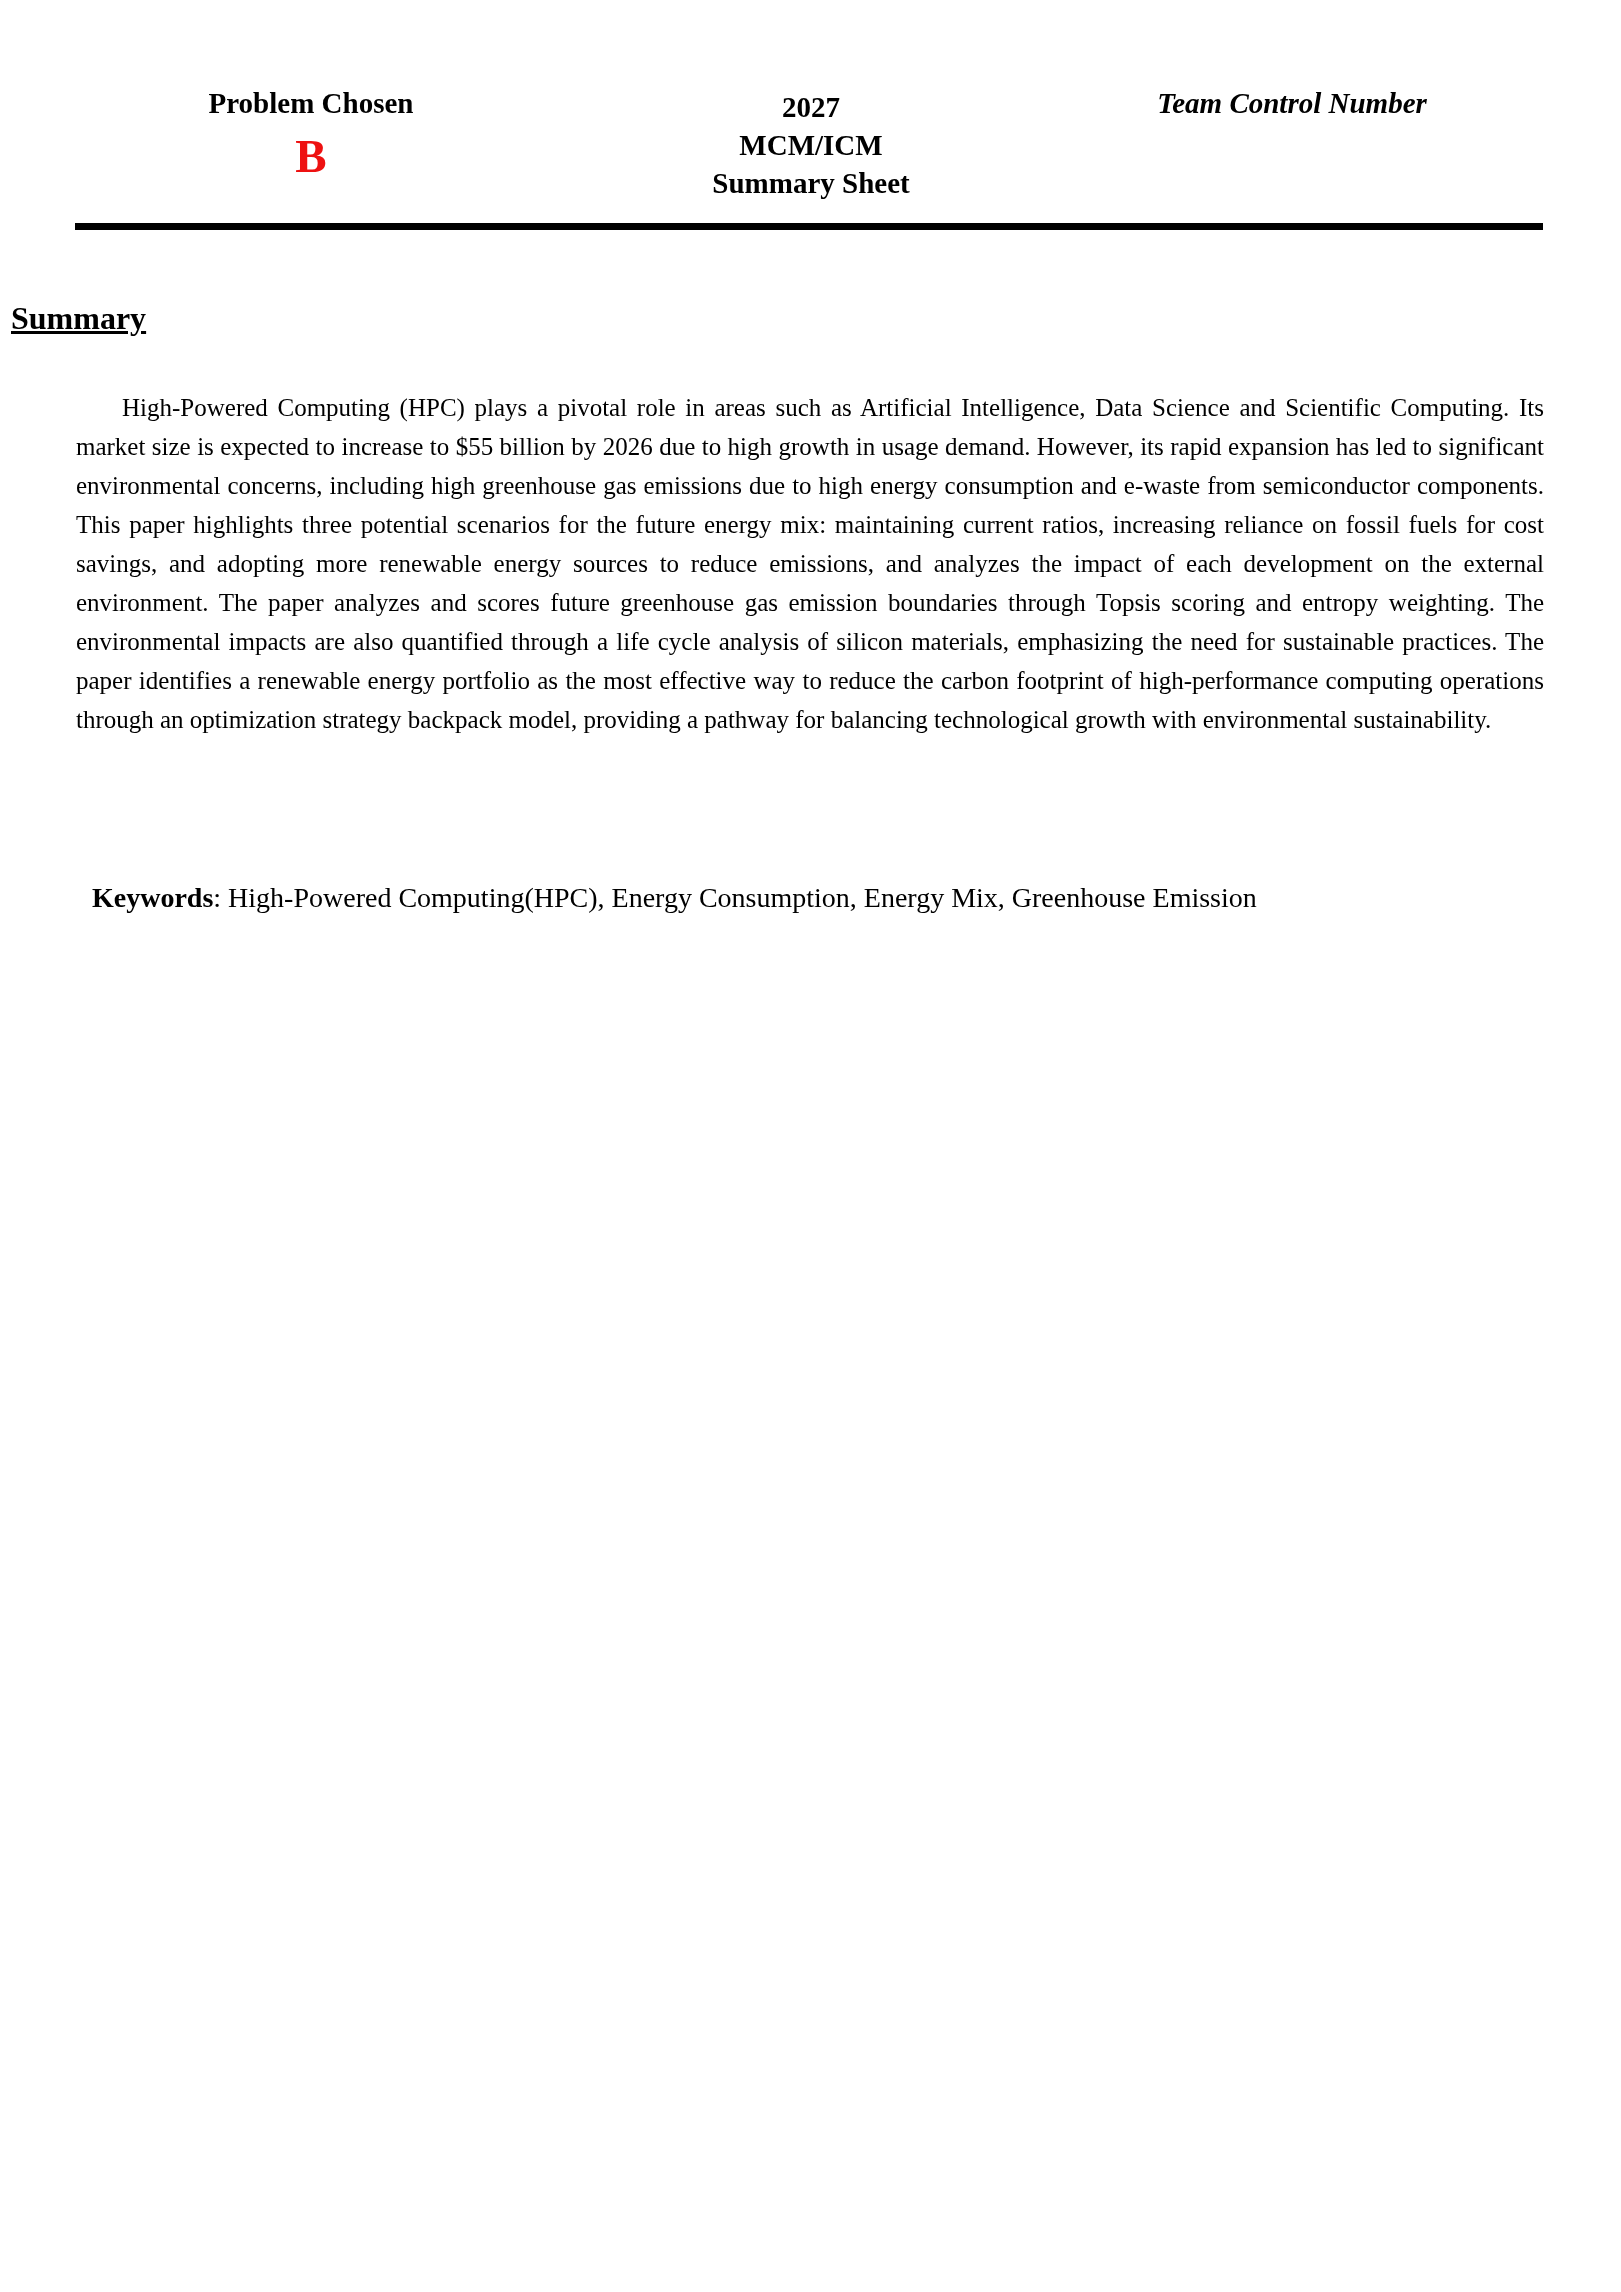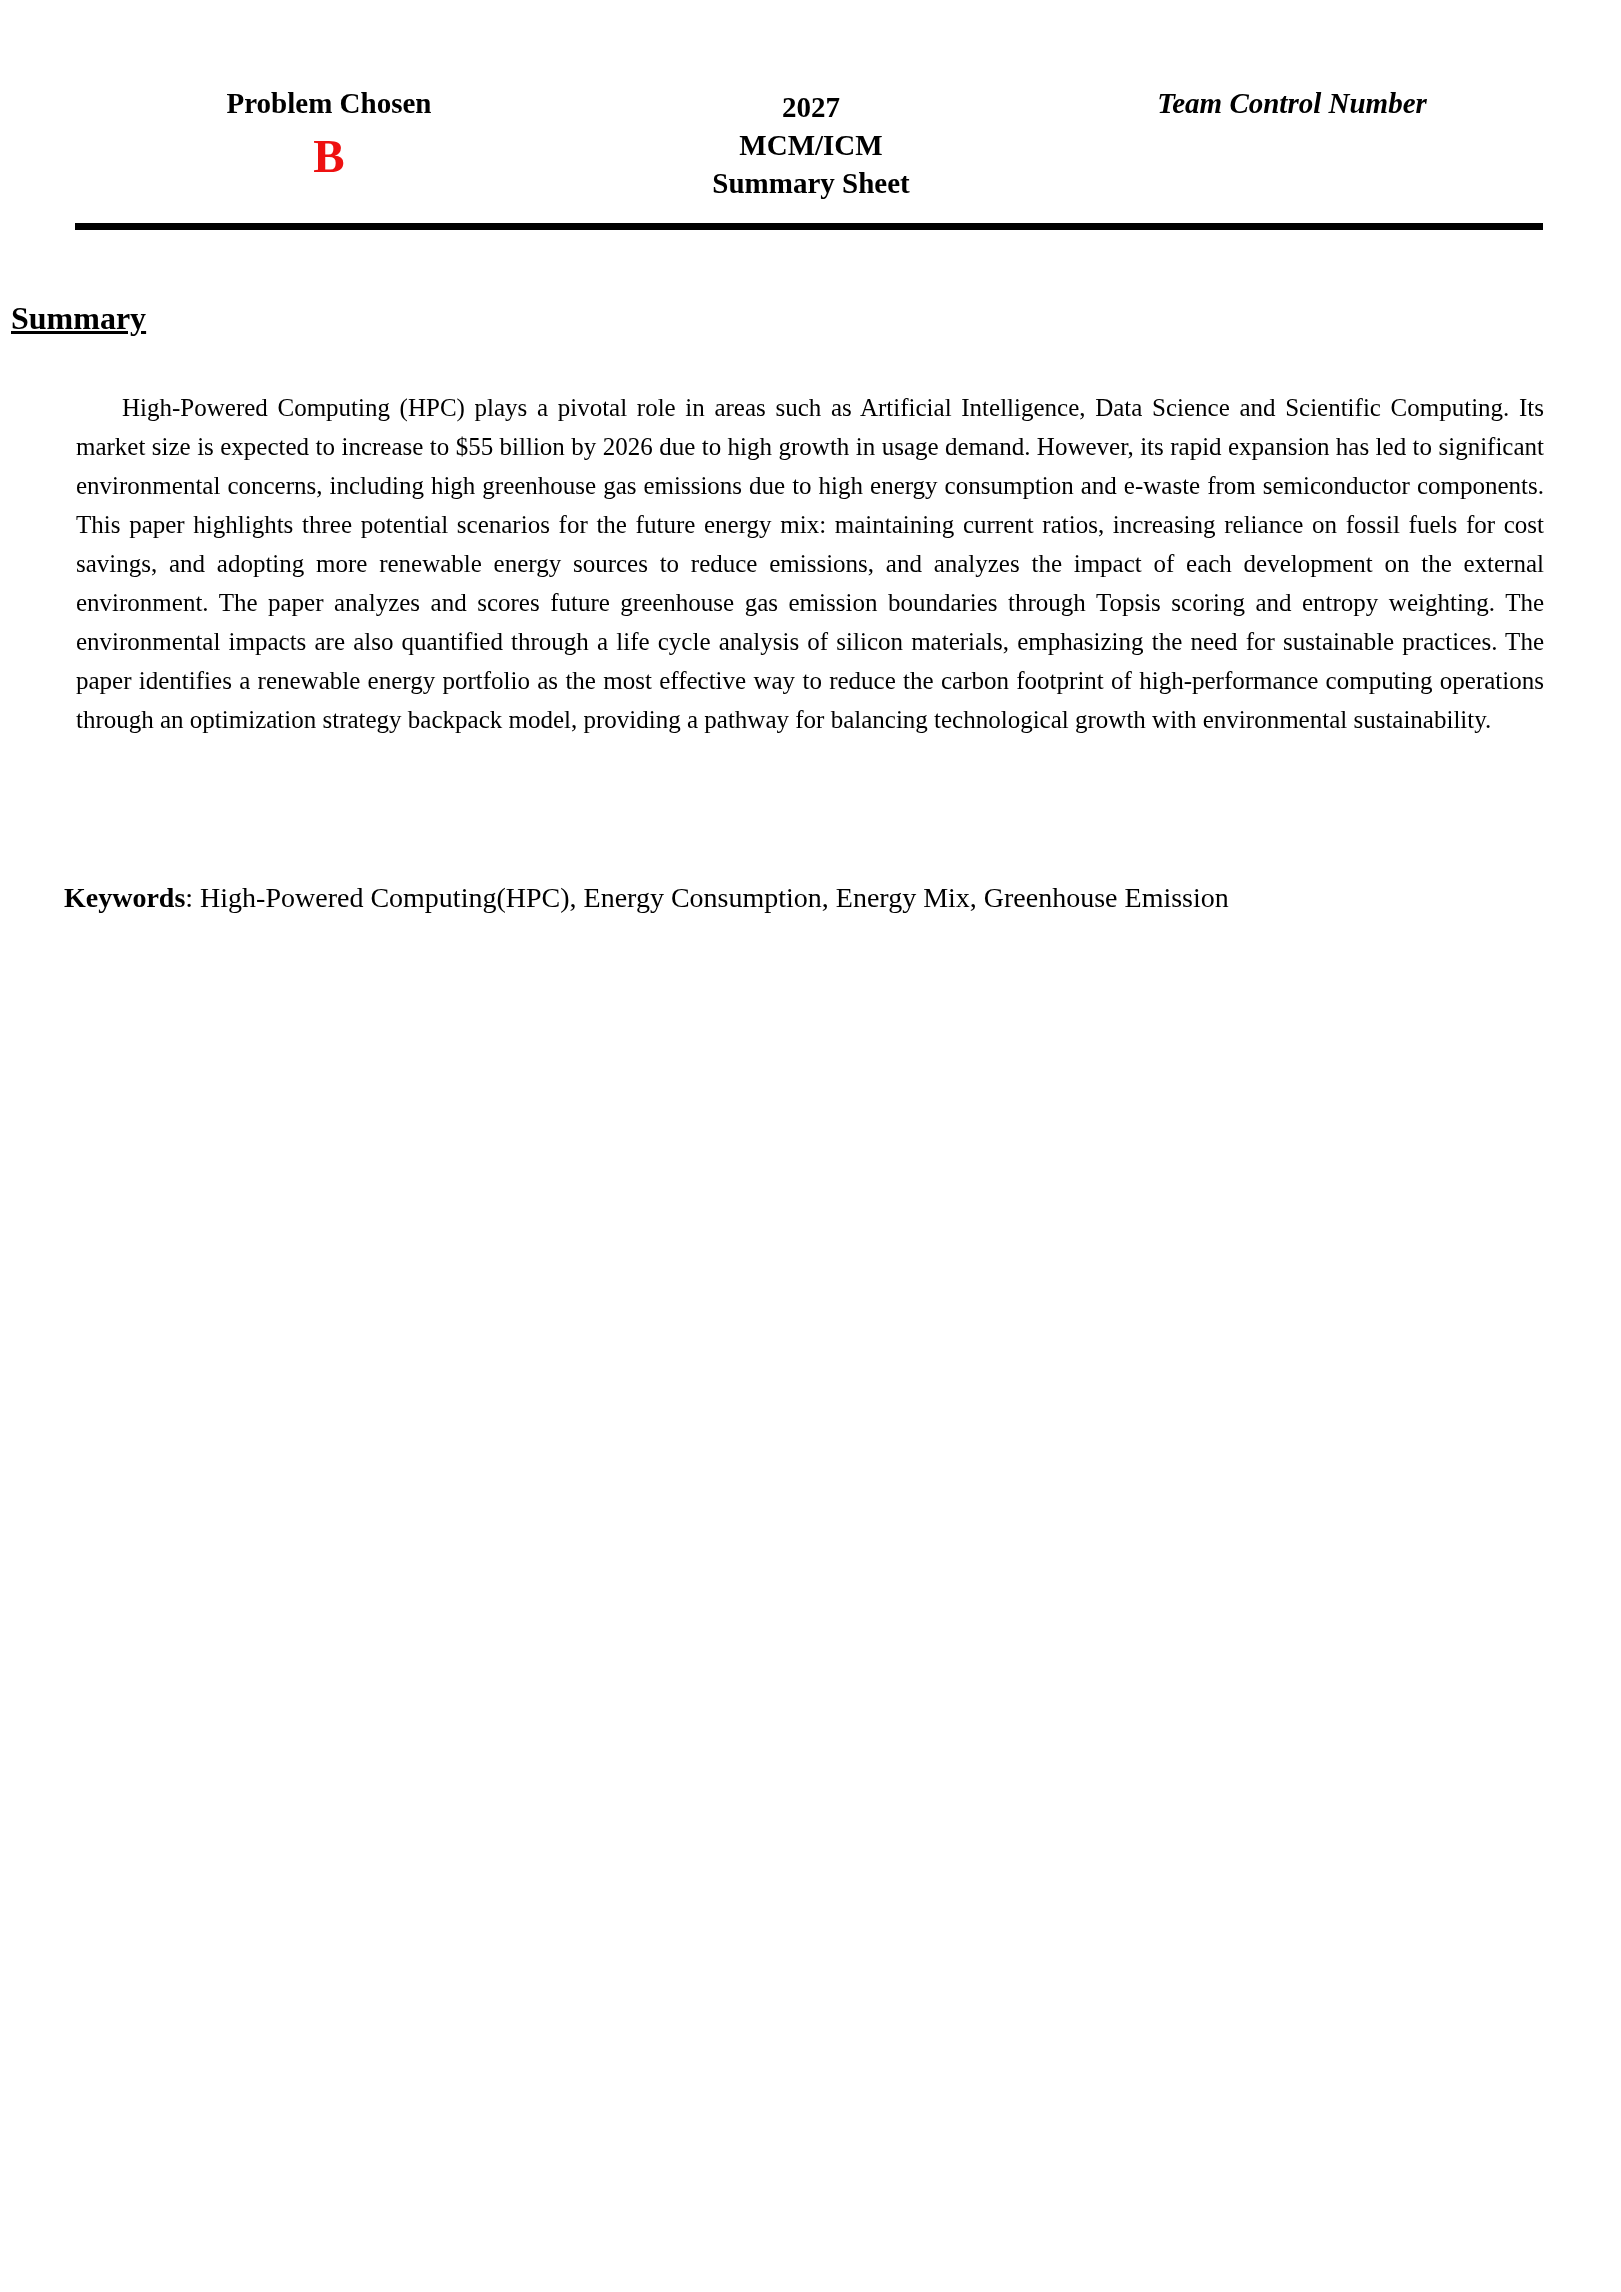--- a/index.html
+++ b/index.html
@@ -15,21 +15,21 @@
     color: #000000;
     font-family: "Liberation Serif", "DejaVu Serif", serif;
     overflow: hidden;
   }
   .hdr-block {
     position: absolute;
     top: 86px;
     width: 490px;
     text-align: center;
   }
-  .hdr-left   { left: 84px;  }
+  .hdr-left   { left: 66px;  }
   .hdr-center { left: 566px; top: 88px; }
   .hdr-right  { left: 1047px; font-style: italic; }
   .hdr-label {
     font-size: 29px;
     font-weight: bold;
     line-height: 35px;
     white-space: nowrap;
   }
   .hdr-line {
     font-size: 29px;
@@ -70,21 +70,21 @@
     top: 388px;
     width: 1468px;
     margin: 0;
     font-size: 25px;
     line-height: 39px;
     text-align: justify;
     text-indent: 46px;
   }
   .keywords {
     position: absolute;
-    left: 64px;
+    left: 92px;
     top: 878px;
     width: 1468px;
     margin: 0;
     font-size: 28px;
     line-height: 39px;
   }
   .kw-label {
     font-weight: bold;
   }
 </style>

